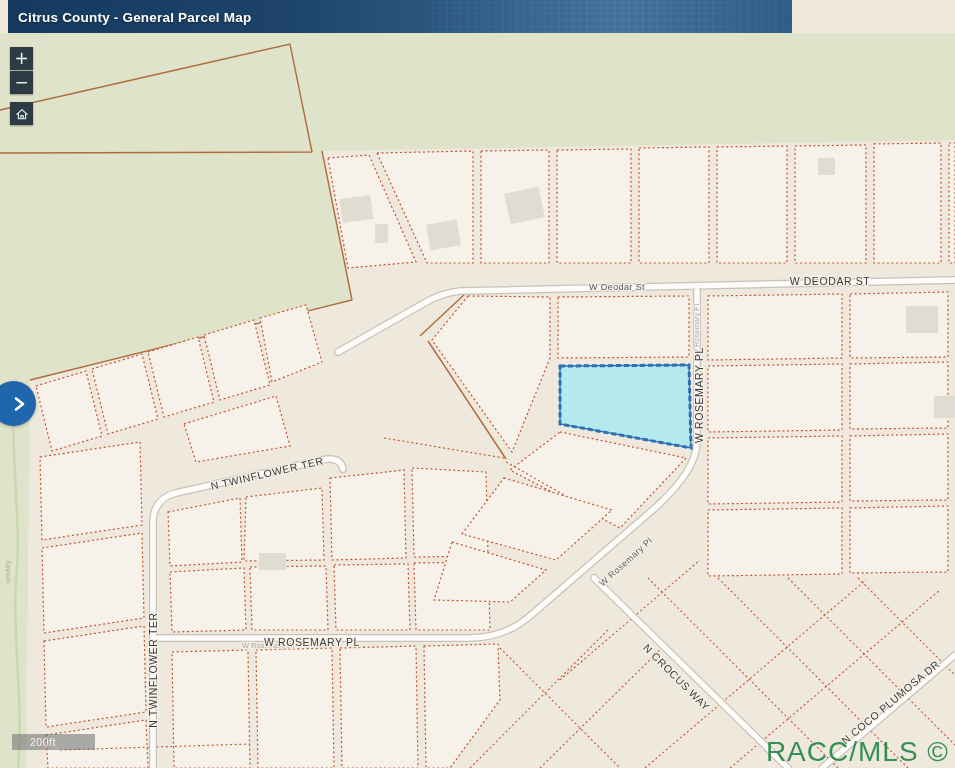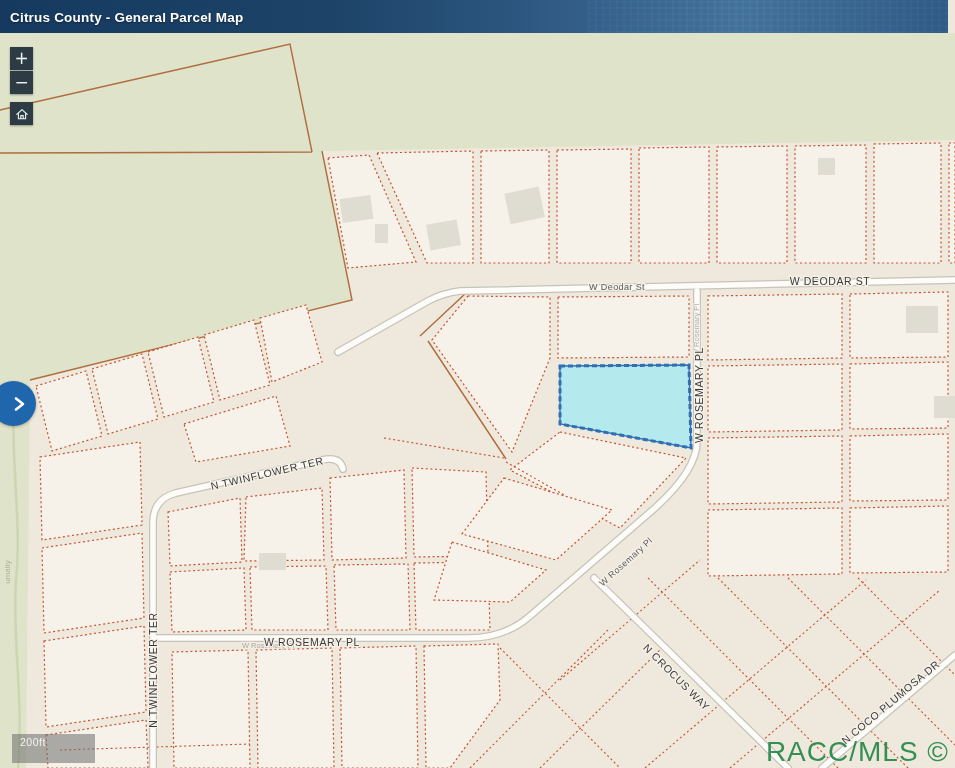--- a/index.html
+++ b/index.html
@@ -1,19 +1,19 @@
 <!DOCTYPE html>
 <html><head>
 <meta charset="utf-8">
 <style>
   html,body{margin:0;padding:0;background:#888;}
   .screen{position:relative;width:955px;height:768px;overflow:hidden;
           font-family:"Liberation Sans",sans-serif;background:#eee9dc;}
   
-  .header{position:absolute;left:0;top:0;width:948px;height:33px;z-index:30;
+  .header{position:absolute;left:8px;top:0;width:784px;height:33px;z-index:30;
     background:linear-gradient(90deg,#163a5f 0%,#1d4368 35%,#2d5largest?? 0,#2d5780 55%,#43719a 78%,#2f5a83 100%);
   }
   .header{background:linear-gradient(90deg,#163a5f 0%,#1d4368 35%,#2d5780 55%,#43719a 78%,#2f5a83 100%);}
   .header::after{content:"";position:absolute;right:0;top:0;width:360px;height:100%;
     background:
       repeating-linear-gradient(90deg,rgba(255,255,255,.05) 0 2px,transparent 2px 7px),
       repeating-linear-gradient(0deg,rgba(255,255,255,.04) 0 2px,transparent 2px 6px);
     mix-blend-mode:overlay;pointer-events:none;}
   .header-title{position:absolute;left:10px;top:50%;transform:translateY(-50%);
     color:#ffffff;font-size:13.5px;font-weight:bold;letter-spacing:.2px;
@@ -23,23 +23,23 @@
     color:#eef3f5;font-size:17px;line-height:21px;text-align:center;padding:0;cursor:pointer;
     box-shadow:0 1px 2px rgba(0,0,0,.35);font-family:"DejaVu Sans",sans-serif;}
   #zoom-in{left:10px;top:47px;}
   #zoom-out{left:10px;top:71px;}
   #home-btn{left:10px;top:102px;display:flex;align-items:center;justify-content:center;}
   
   .toggle{position:absolute;left:-9px;top:381px;width:45px;height:45px;border-radius:50%;
     background:#2066ad;border:none;z-index:25;cursor:pointer;display:flex;align-items:center;
     justify-content:center;box-shadow:0 1px 3px rgba(0,0,0,.3);padding:0 0 0 10px;}
   
-  .scalebar{position:absolute;left:12px;top:734px;width:83px;height:29px;z-index:20;
+  .scalebar{position:absolute;left:12px;top:734px;width:83px;height:16px;z-index:20;
     background:rgba(110,110,110,.55);color:#f4f4f4;font-size:10.5px;line-height:16px;
-    padding-left:8px;box-sizing:border-box;letter-spacing:.5px;}
+    padding-left:18px;box-sizing:border-box;letter-spacing:.5px;}
   
   .watermark{position:absolute;right:6px;bottom:0px;z-index:20;color:#15803d;opacity:.85;
     font-size:28px;letter-spacing:1px;font-family:"Liberation Sans",sans-serif;}
   
   .map-svg{position:absolute;left:0;top:0;}
   .parcel{fill:#f6f2e9;stroke:#c8502f;stroke-width:1.2;stroke-dasharray:2 2.6;}
   .dash-line{fill:none;stroke:#c8502f;stroke-width:1.1;stroke-dasharray:2 2.6;}
   .solid-line{fill:none;stroke:#b06c3e;stroke-width:1.4;}
   .bldg{fill:#dfdcd2;}
   .road-casing{fill:none;stroke:#c6c3ba;stroke-width:8;stroke-linecap:round;}

